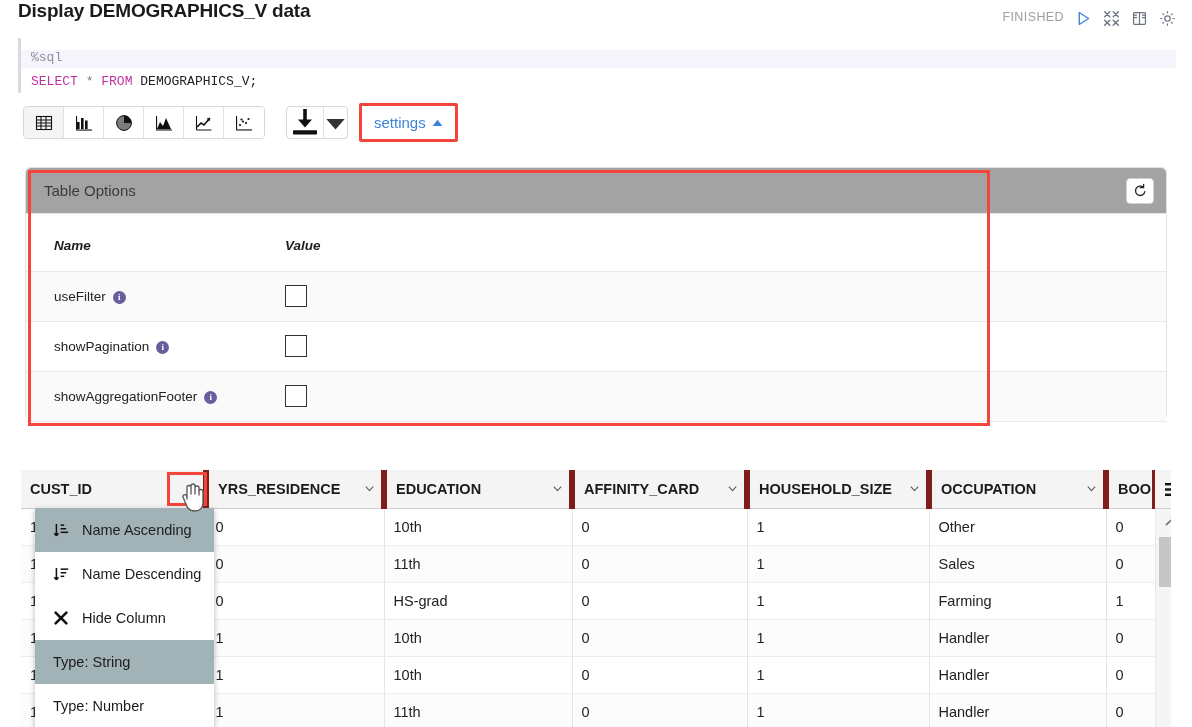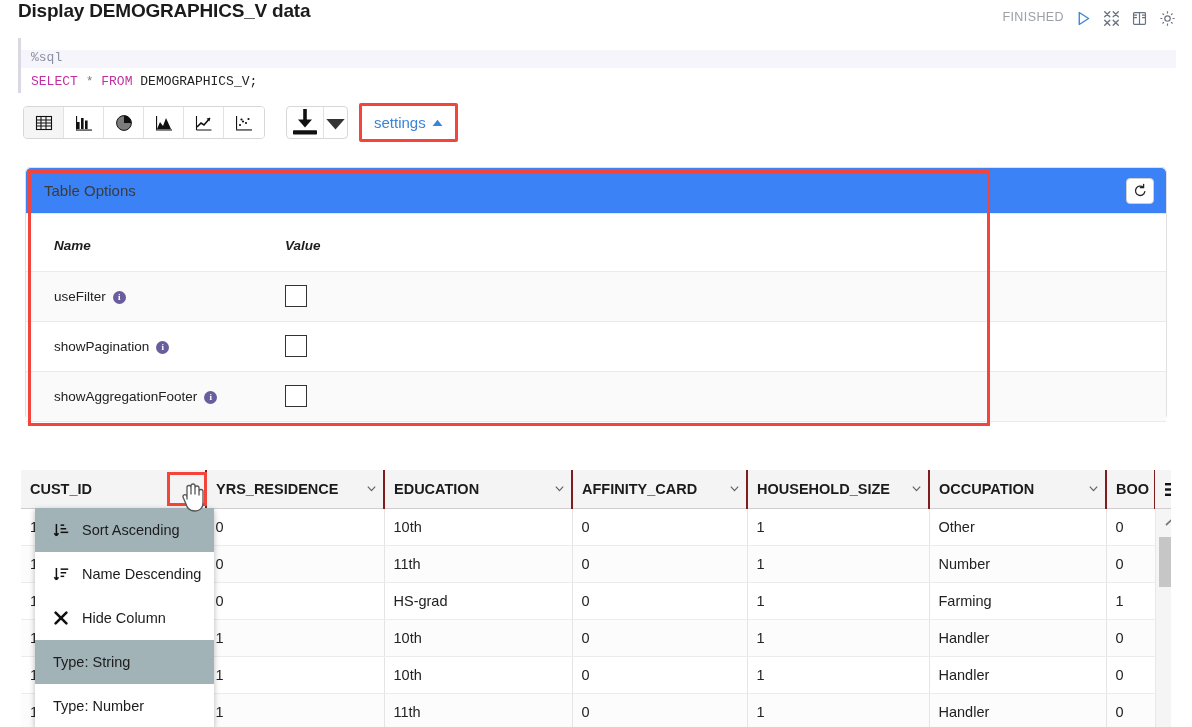--- a/index.html
+++ b/index.html
@@ -64,21 +64,21 @@
     padding:8px 12px; display:flex; align-items:center; gap:6px; cursor:pointer;
   }
   .settings-link { color:#3a84d8; font-size:15px; }
 
   
   .settings-panel {
     position:absolute; left:25px; top:167px; width:1142px; height:253px;
     border:1px solid #e0e0e0; border-radius:5px; background:#fff;
   }
   .sp-header {
-    height:46px; background:#3b82f6; border-bottom:1px solid #e6e6e6;
+    height:46px; background:#a3a3a3; border-bottom:1px solid #e6e6e6;
     display:flex; align-items:center; justify-content:space-between;
     padding:0 12px 0 18px; border-radius:5px 5px 0 0;
   }
   .sp-title { font-size:15px; color:#3b3b3b; }
   .reset-btn {
     width:28px; height:26px; border:1px solid #cfcfcf; border-radius:4px;
     background:#fff; display:flex; align-items:center; justify-content:center; cursor:pointer;
   }
   .opt-table { width:100%; border-collapse:collapse; margin-top:7px; }
   .opt-table th, .opt-table td {
@@ -103,21 +103,21 @@
   }
   .sp-redbox {
     position:absolute; left:28px; top:170px; width:962px; height:256px;
     border:3px solid #f4453c; pointer-events:none; z-index:6;
   }
 
   
   .grid { position:absolute; left:21px; top:470px; width:1150px; height:257px; overflow:hidden; }
   .grid-table { border-collapse:collapse; table-layout:fixed; width:1134px; }
   .grid-table th {
-    height:38px; background:#f4f4f4; border-right:2px solid #7f1d1d; border-bottom:1px solid #cfcfcf;
+    height:38px; background:#f4f4f4; border-right:6px solid #7f1d1d; border-bottom:1px solid #cfcfcf;
     font-size:14.5px; font-weight:bold; color:#1b1b1b; text-align:left;
     padding:0 6px 0 9px; position:relative; white-space:nowrap; overflow:hidden;
   }
   .th-inner { display:flex; align-items:center; justify-content:space-between; }
   .grid-table td {
     height:37px; border-right:1px solid #e4e4e4; border-bottom:1px solid #ececec;
     font-size:14.5px; color:#222; padding:0 6px 0 9px; background:#fff; white-space:nowrap;
   }
   .grid-table tr:nth-child(even) td { background:#fcfcfc; }
   .hdr-caret { width:11px; height:11px; flex:0 0 auto; opacity:.75; }
@@ -375,21 +375,21 @@
           <td>1</td>
           <td>Other</td>
           <td>0</td>
         </tr>
         <tr>
           <td>1</td>
           <td>0</td>
           <td>11th</td>
           <td>0</td>
           <td>1</td>
-          <td>Number</td>
+          <td>Sales</td>
           <td>0</td>
         </tr>
         <tr>
           <td>1</td>
           <td>0</td>
           <td>HS-grad</td>
           <td>0</td>
           <td>1</td>
           <td>Farming</td>
           <td>1</td>
@@ -442,21 +442,21 @@
   </div>
 
   <div class="ctx-menu">
     <div class="ctx-item sel">
       <svg class="ctx-ic" viewBox="0 0 16 16">
         <path d="M3.4,2 L3.4,13.2 M3.4,13.8 L1.3,11.2 M3.4,13.8 L5.5,11.2" stroke="#111" stroke-width="1.5" fill="none"></path>
         <rect x="7.6" y="2.4" width="3.6" height="1.5" fill="#111"></rect>
         <rect x="7.6" y="6" width="5.6" height="1.5" fill="#111"></rect>
         <rect x="7.6" y="9.6" width="7.6" height="1.5" fill="#111"></rect>
       </svg>
-      <span>Sort Ascending</span>
+      <span>Name Ascending</span>
     </div>
     <div class="ctx-item">
       <svg class="ctx-ic" viewBox="0 0 16 16">
         <path d="M3.4,2 L3.4,13.2 M3.4,13.8 L1.3,11.2 M3.4,13.8 L5.5,11.2" stroke="#111" stroke-width="1.5" fill="none"></path>
         <rect x="7.6" y="2.4" width="7.6" height="1.5" fill="#111"></rect>
         <rect x="7.6" y="6" width="5.6" height="1.5" fill="#111"></rect>
         <rect x="7.6" y="9.6" width="3.6" height="1.5" fill="#111"></rect>
       </svg>
       <span>Name Descending</span>
     </div>

